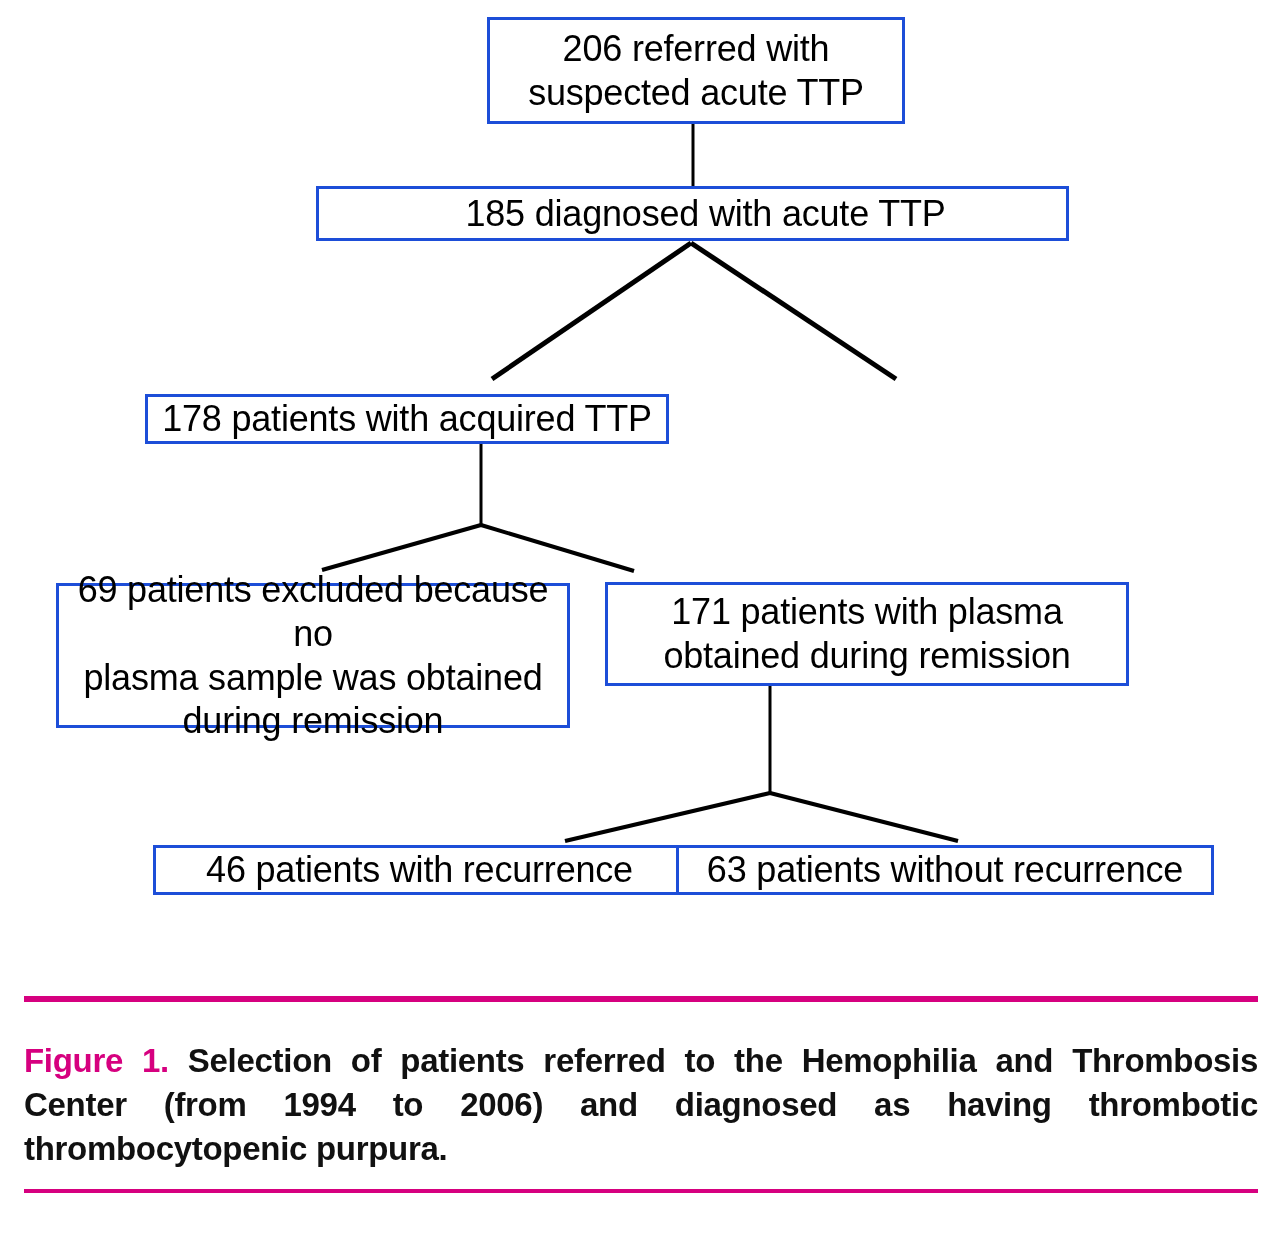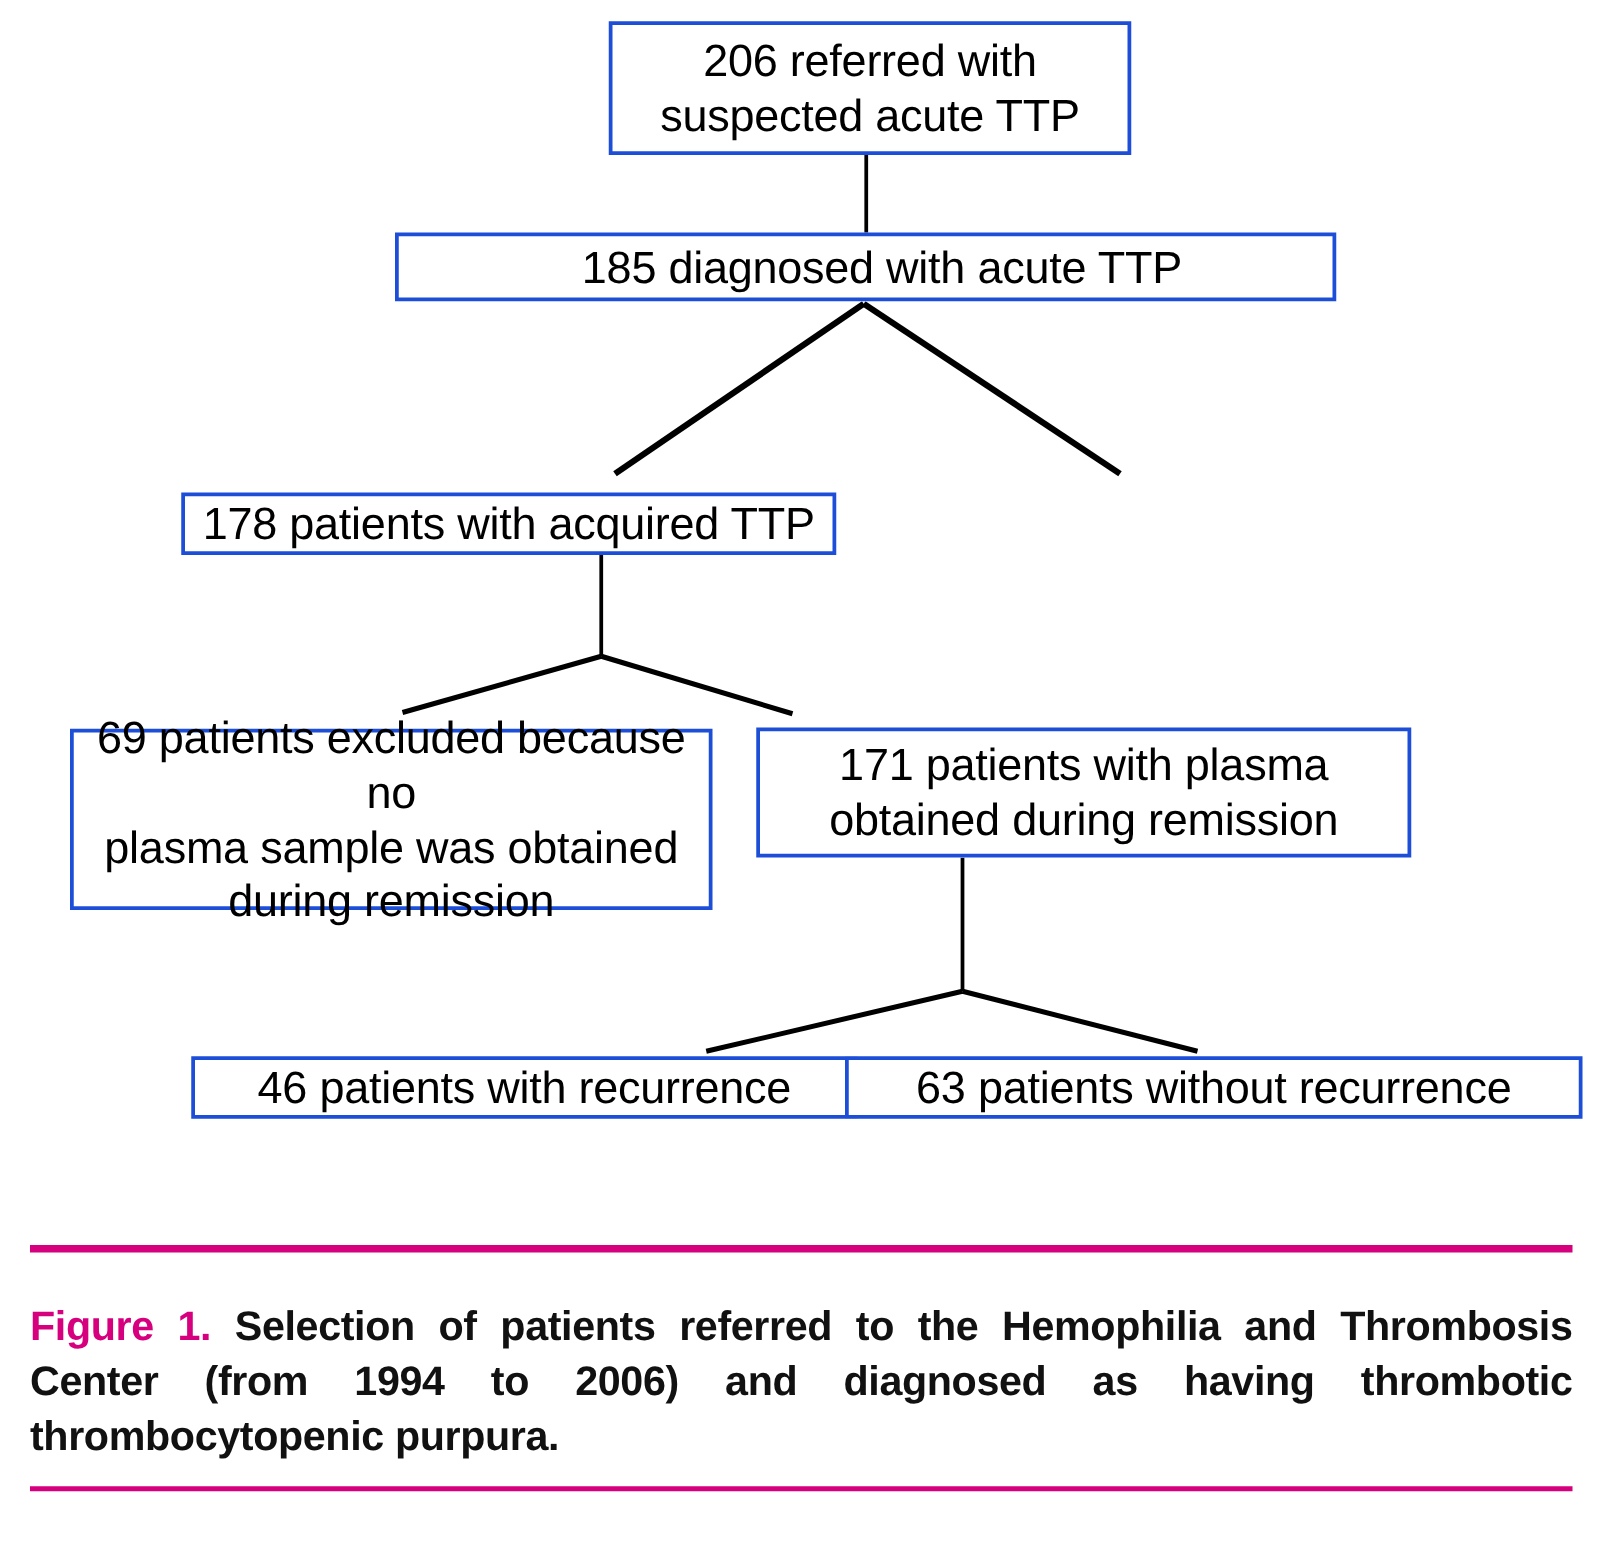--- a/index.html
+++ b/index.html
@@ -50,21 +50,21 @@
   }
 
   
   #node-referred      { left: 487px;  top: 17px;  width: 418px; height: 107px; }
   #node-diagnosed     { left: 316px;  top: 186px; width: 753px; height: 55px; padding-left: 32px;  }
   #node-acquired      { left: 105px;  top: 394px; width: 524px; height: 50px; margin-left: 40px;  }
   #node-congenital    { left: 676px;  top: 394px; width: 538px; height: 50px;  }
   #node-excluded      { left: 56px;   top: 583px; width: 514px; height: 145px; }
   #node-remission     { left: 605px;  top: 582px; width: 524px; height: 104px; }
   #node-recurrence    { left: 105px;  top: 845px; width: 533px; height: 50px; margin-left: 48px;  }
-  #node-norecurrence  { left: 676px;  top: 845px; width: 590px; height: 50px;  }
+  #node-norecurrence  { left: 676px;  top: 845px; width: 538px; height: 50px;  }
 
   #connectors {
     position: absolute;
     left: 0;
     top: 0;
     width: 1280px;
     height: 970px;
     pointer-events: none;
   }
 

